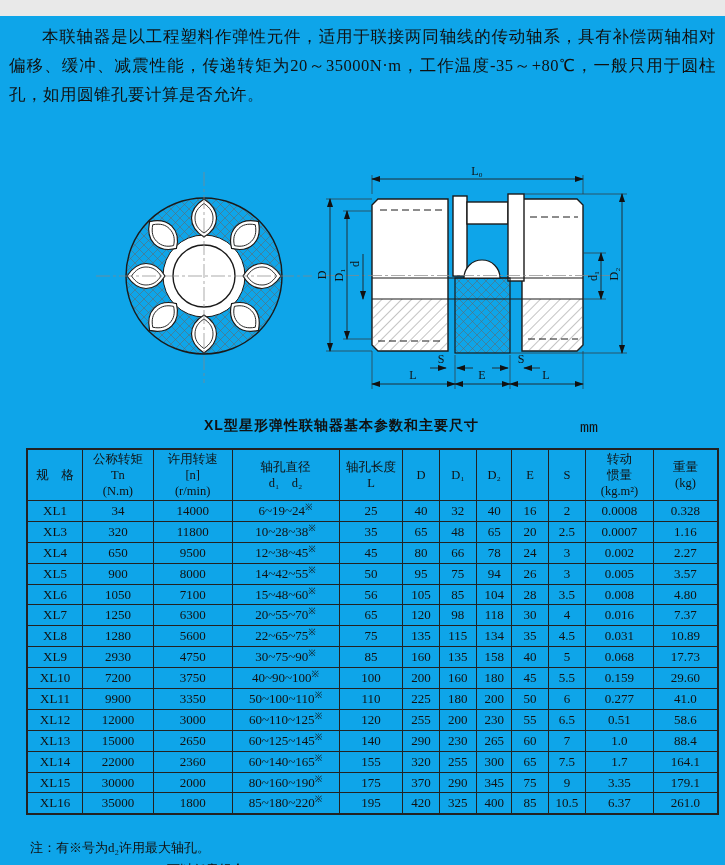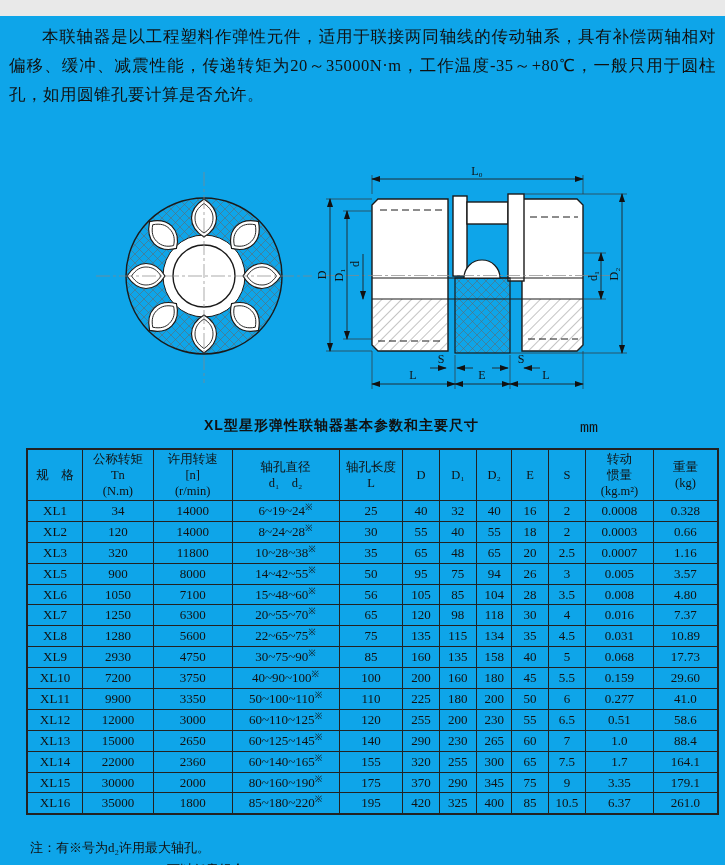--- a/index.html
+++ b/index.html
@@ -234,48 +234,48 @@
           <td>25</td>
           <td>40</td>
           <td>32</td>
           <td>40</td>
           <td>16</td>
           <td>2</td>
           <td>0.0008</td>
           <td>0.328</td>
         </tr>
         <tr>
-          <td>XL2</td>
-          <td>120</td>
-          <td>14000</td>
-          <td>8~24~28<sup>※</sup></td>
-          <td>30</td>
-          <td>55</td>
-          <td>40</td>
-          <td>55</td>
-          <td>18</td>
-          <td>2</td>
-          <td>0.0003</td>
-          <td>0.66</td>
-        </tr>
-        <tr>
           <td>XL3</td>
           <td>320</td>
           <td>11800</td>
           <td>10~28~38<sup>※</sup></td>
           <td>35</td>
           <td>65</td>
           <td>48</td>
           <td>65</td>
           <td>20</td>
           <td>2.5</td>
           <td>0.0007</td>
           <td>1.16</td>
         </tr>
         <tr>
+          <td>XL4</td>
+          <td>650</td>
+          <td>9500</td>
+          <td>12~38~45<sup>※</sup></td>
+          <td>45</td>
+          <td>80</td>
+          <td>66</td>
+          <td>78</td>
+          <td>24</td>
+          <td>3</td>
+          <td>0.002</td>
+          <td>2.27</td>
+        </tr>
+        <tr>
           <td>XL5</td>
           <td>900</td>
           <td>8000</td>
           <td>14~42~55<sup>※</sup></td>
           <td>50</td>
           <td>95</td>
           <td>75</td>
           <td>94</td>
           <td>26</td>
           <td>3</td>

